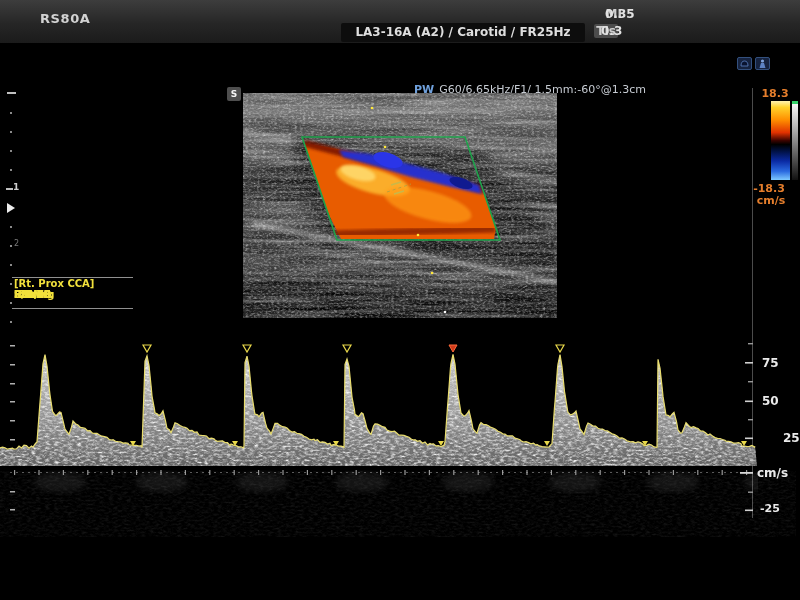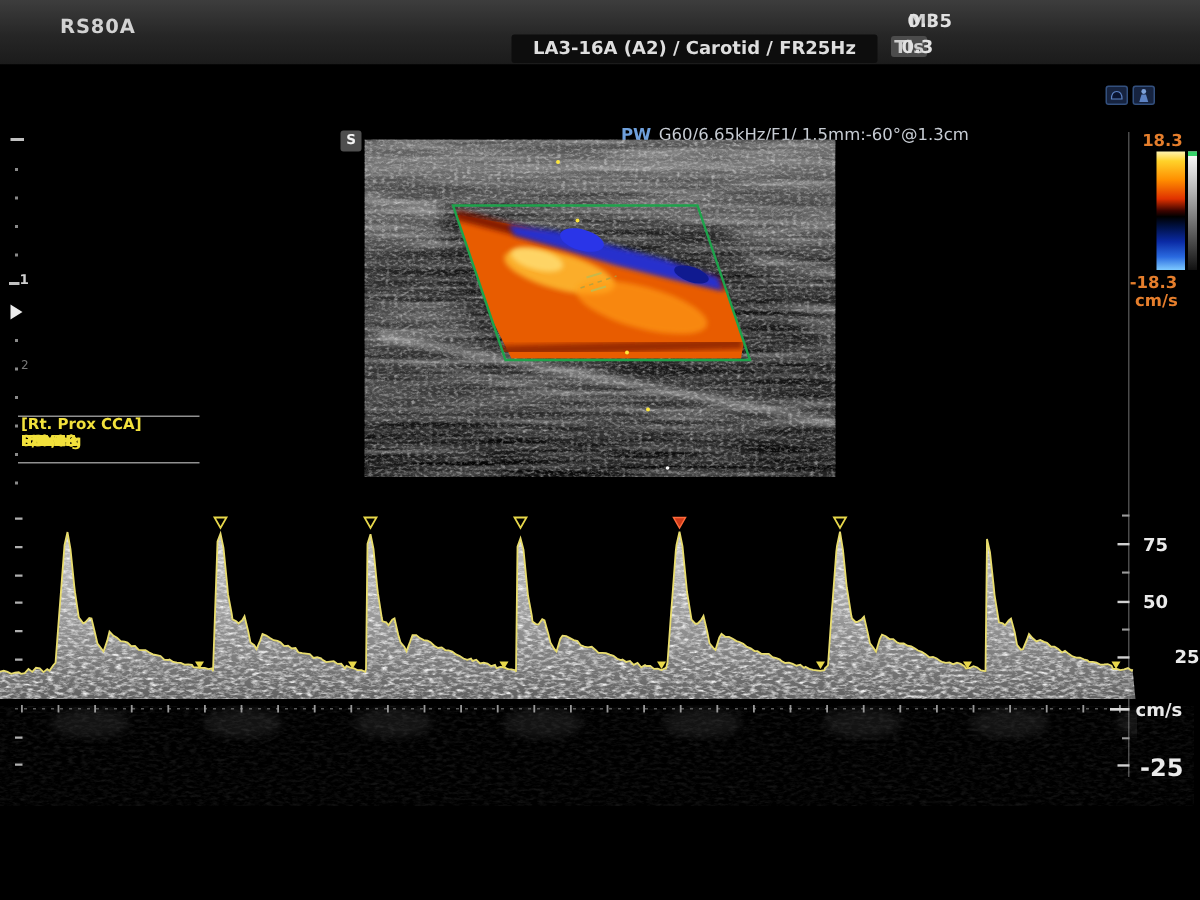--- a/index.html
+++ b/index.html
@@ -341,15 +341,15 @@
         <rect x="748" y="455.5" width="5" height="1.4" fill="#9a9a9a"></rect>
         <rect x="748" y="491.5" width="5" height="1.4" fill="#9a9a9a"></rect>
         <rect x="740" y="472" width="13" height="1.8" fill="#d8d8d8"></rect>
       </g>
   </svg>
 
   <div class="ax" style="left:762px;top:356px;">75</div>
   <div class="ax" style="left:762px;top:394px;">50</div>
   <div class="ax" style="left:762px;top:431px;margin-left:21px;">25</div>
   <div class="ax" style="left:757px;top:466px;">cm/s</div>
-  <div class="ax" style="left:760px;top:502px;font-size:16px;">-25</div>
+  <div class="ax" style="left:760px;top:502px;font-size:11px;">-25</div>
 
 </div>
 
 </body></html>

